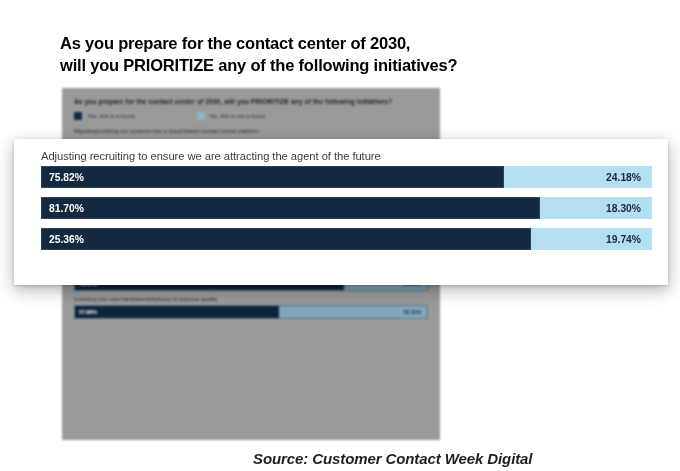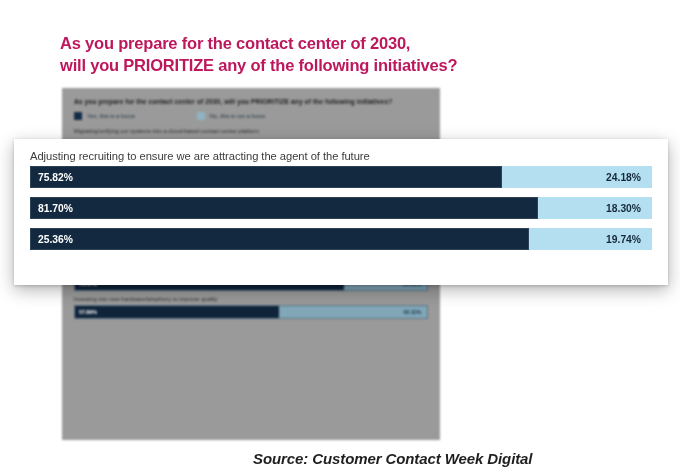--- a/index.html
+++ b/index.html
@@ -11,21 +11,21 @@
   }
   #stage { position: relative; width: 680px; height: 471px; background:#fff; }
 
   
   .headline {
     position: absolute;
     left: 60px; top: 33px;
     width: 520px;
     font-size: 16.5px;
     font-weight: bold;
-    color: #be185d;
+    color: #000000;
     line-height: 1.32;
     letter-spacing: -0.2px;
   }
   .headline .line { display:block; white-space: nowrap; }
 
   
   .bg-panel {
     position: absolute;
     left: 62px; top: 88px;
     width: 378px; height: 352px;
@@ -66,21 +66,21 @@
   }
 
   
   .overlay-card {
     position: absolute;
     left: 14px; top: 139px;
     width: 654px; height: 146px;
     background: #ffffff;
     box-shadow: 0 5px 16px rgba(0,0,0,.30), 0 1px 3px rgba(0,0,0,.18);
   }
-  .ov-rows { padding: 11px 16px 0 16px; }
+  .ov-rows { padding: 11px 16px 0 27px; }
   .ov-row { margin-bottom: 9px; }
   .ov-label {
     font-size: 11.2px; color: #3c3c3c; margin-bottom: 4px;
     white-space: nowrap; letter-spacing: -0.05px;
   }
   .ov-bar {
     position: relative; height: 22px; width: 100%;
     background: #b3dff0; display: flex; align-items: center;
   }
   .ov-fill {

